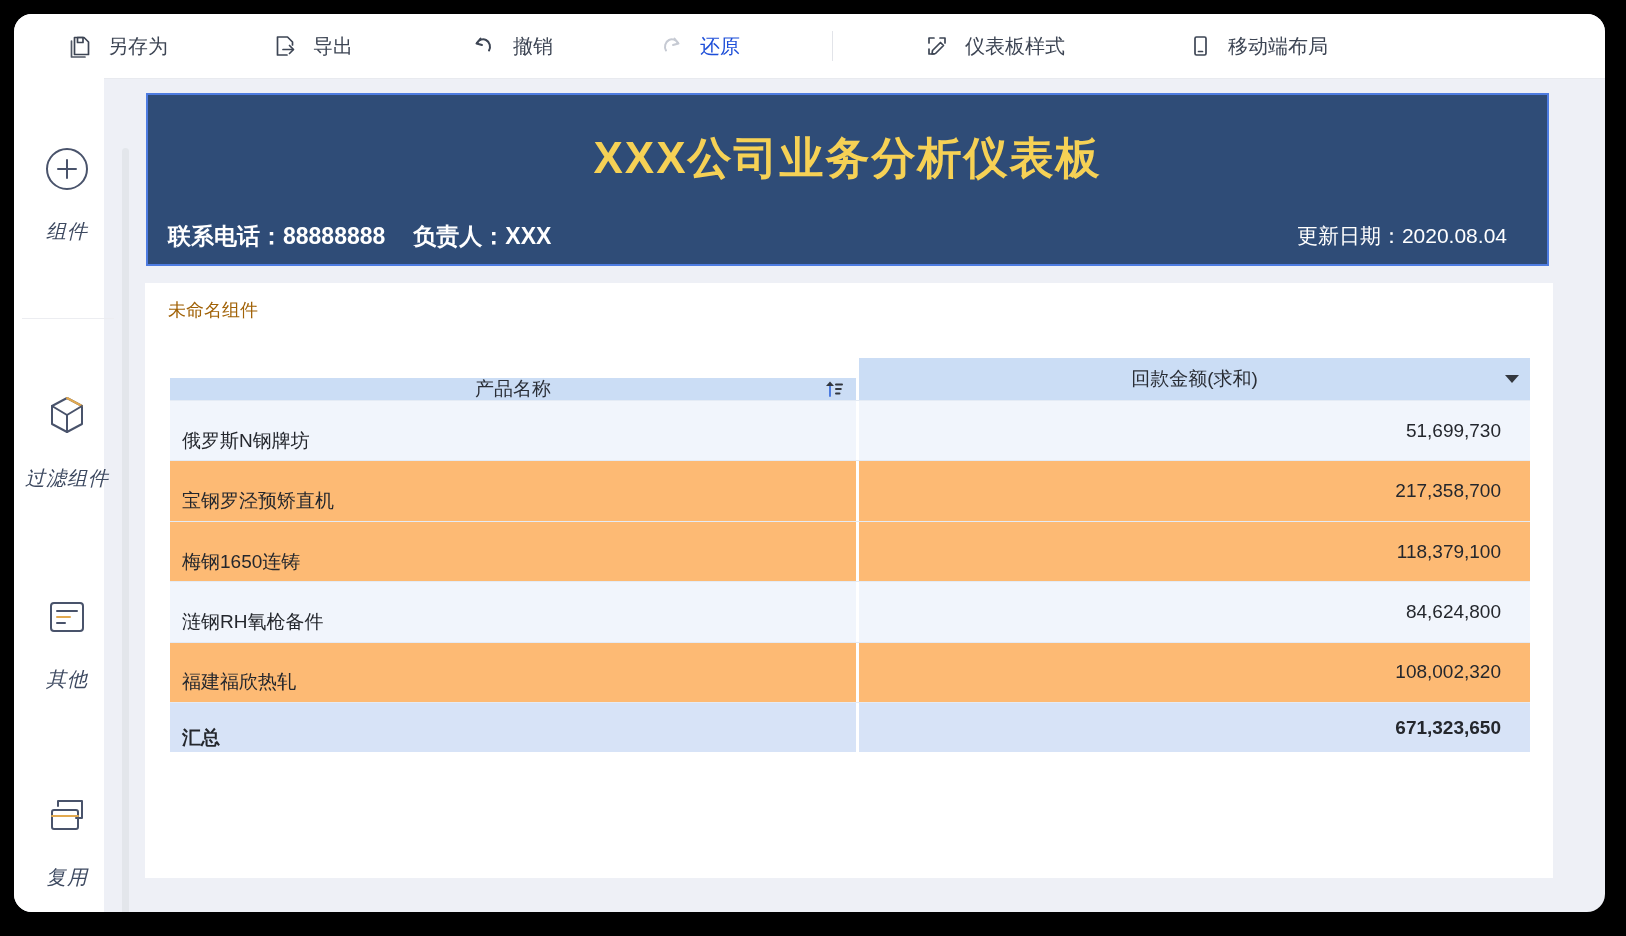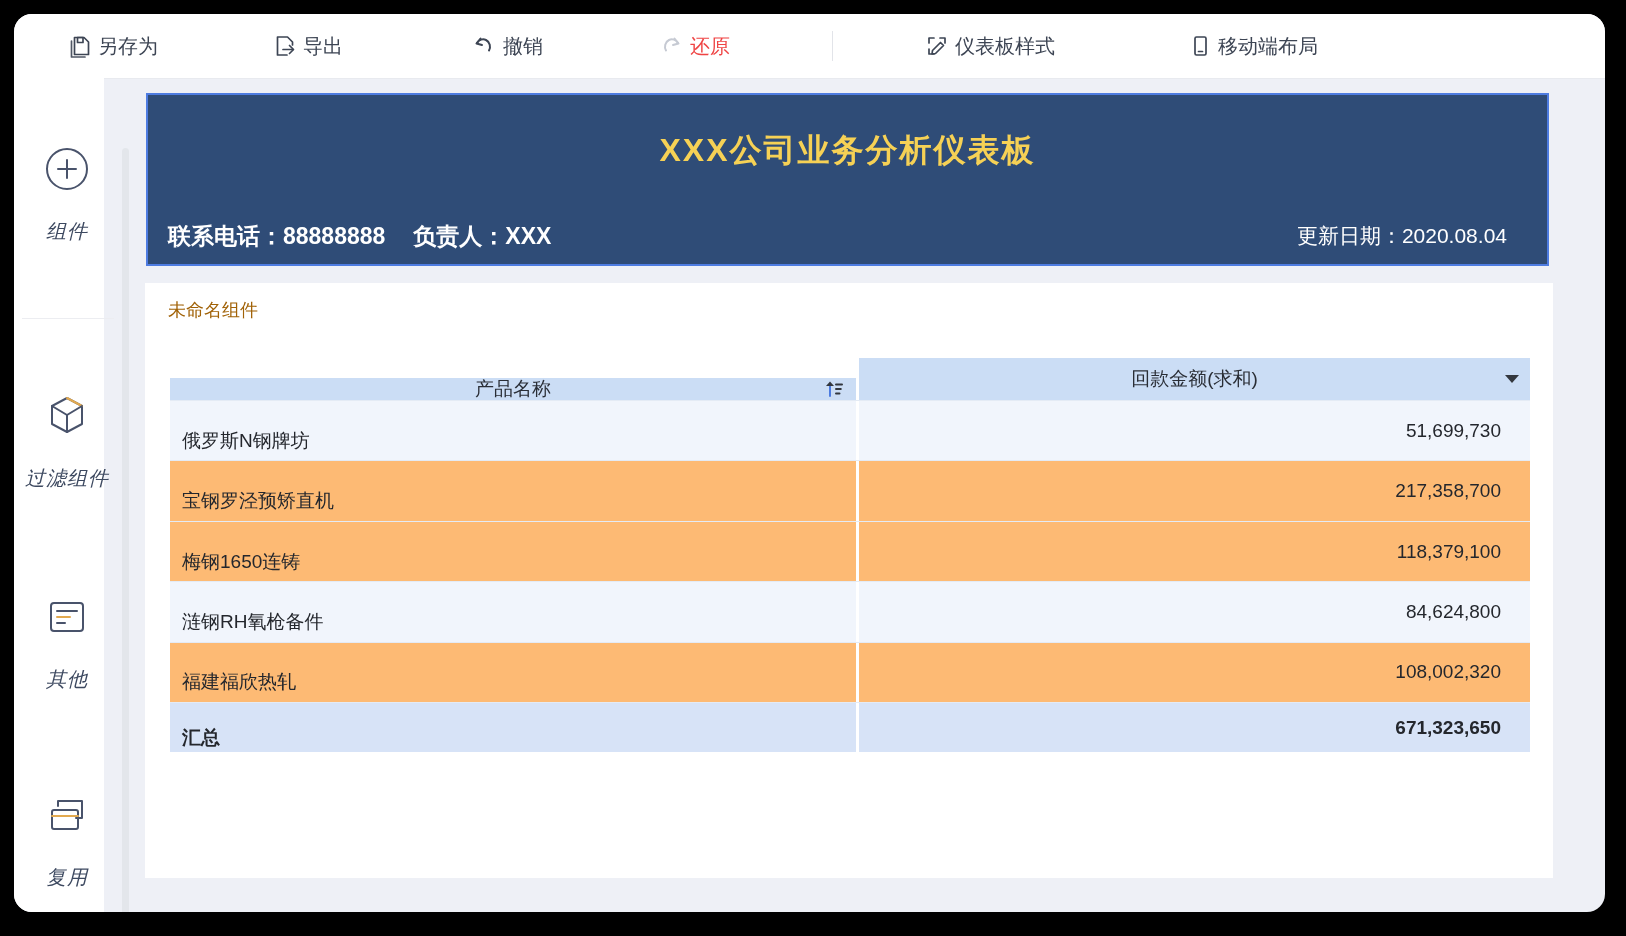--- a/index.html
+++ b/index.html
@@ -5,39 +5,39 @@
   html,body{margin:0;padding:0;background:#000;}
   body{width:1626px;height:936px;position:relative;overflow:hidden;
        font-family:"Liberation Sans","DejaVu Sans",sans-serif;
        -webkit-font-smoothing:antialiased;}
   .window{position:absolute;left:14px;top:14px;width:1591px;height:898px;
           background:#EEF0F6;border-radius:18px;overflow:hidden;}
 
   
   .toolbar{position:absolute;left:0;top:0;width:1591px;height:64px;background:#fff;
            border-bottom:1px solid #E8EAEF;}
-  .tb-btn{position:absolute;top:0;height:64px;display:flex;align-items:center;gap:6px;
+  .tb-btn{position:absolute;top:0;height:64px;display:flex;align-items:center;gap:16px;
           color:#3D4554;font-size:20px;cursor:pointer;white-space:nowrap;}
   .tb-btn svg{display:block;}
-  .tb-btn.disabled{color:#ef4444;cursor:default;}
+  .tb-btn.disabled{color:#1d4ed8;cursor:default;}
   .tb-divider{position:absolute;left:818px;top:17px;width:1px;height:30px;background:#E2E4E9;}
 
   
   .sidebar{position:absolute;left:0;top:64px;width:90px;height:834px;background:#fff;font-style:italic;}
   .sb-item{position:absolute;left:0;width:106px;text-align:center;cursor:pointer;}
   .sb-item .lbl{display:block;margin-top:22px;font-size:20px;color:#3D4960;letter-spacing:1px;}
   .sb-divider{position:absolute;left:8px;width:92px;height:1px;background:#ECEDF1;}
   .sb-scrollbar{position:absolute;left:108px;top:70px;width:7px;height:814px;
                 background:#E3E6EB;border-radius:4px;}
 
   
   .dash-header{position:absolute;left:132px;top:79px;width:1403px;height:173px;
                box-sizing:border-box;background:#2F4C77;border:2px solid #4E7CE1;}
   .dash-title{position:absolute;left:0;right:0;top:34px;text-align:center;
-              color:#F6D155;font-size:32px;font-weight:bold;letter-spacing:2px;}
+              color:#F6D155;font-size:44px;font-weight:bold;letter-spacing:2px;}
   .dash-info{position:absolute;left:20px;bottom:12px;color:#FFFFFF;font-size:23px;
              font-weight:bold;display:flex;gap:28px;white-space:nowrap;}
   .dash-updated{position:absolute;right:40px;bottom:14px;color:#FFFFFF;font-size:21px;}
 
   
   .card{position:absolute;left:131px;top:269px;width:1408px;height:595px;background:#FFFFFF;}
   .comp-name{position:absolute;left:23px;top:15px;font-size:18px;color:#a16207;}
 
   .table{position:absolute;left:25px;top:75px;width:1360px;height:394px;
          display:flex;flex-direction:column;font-size:19px;color:#24272D;}

